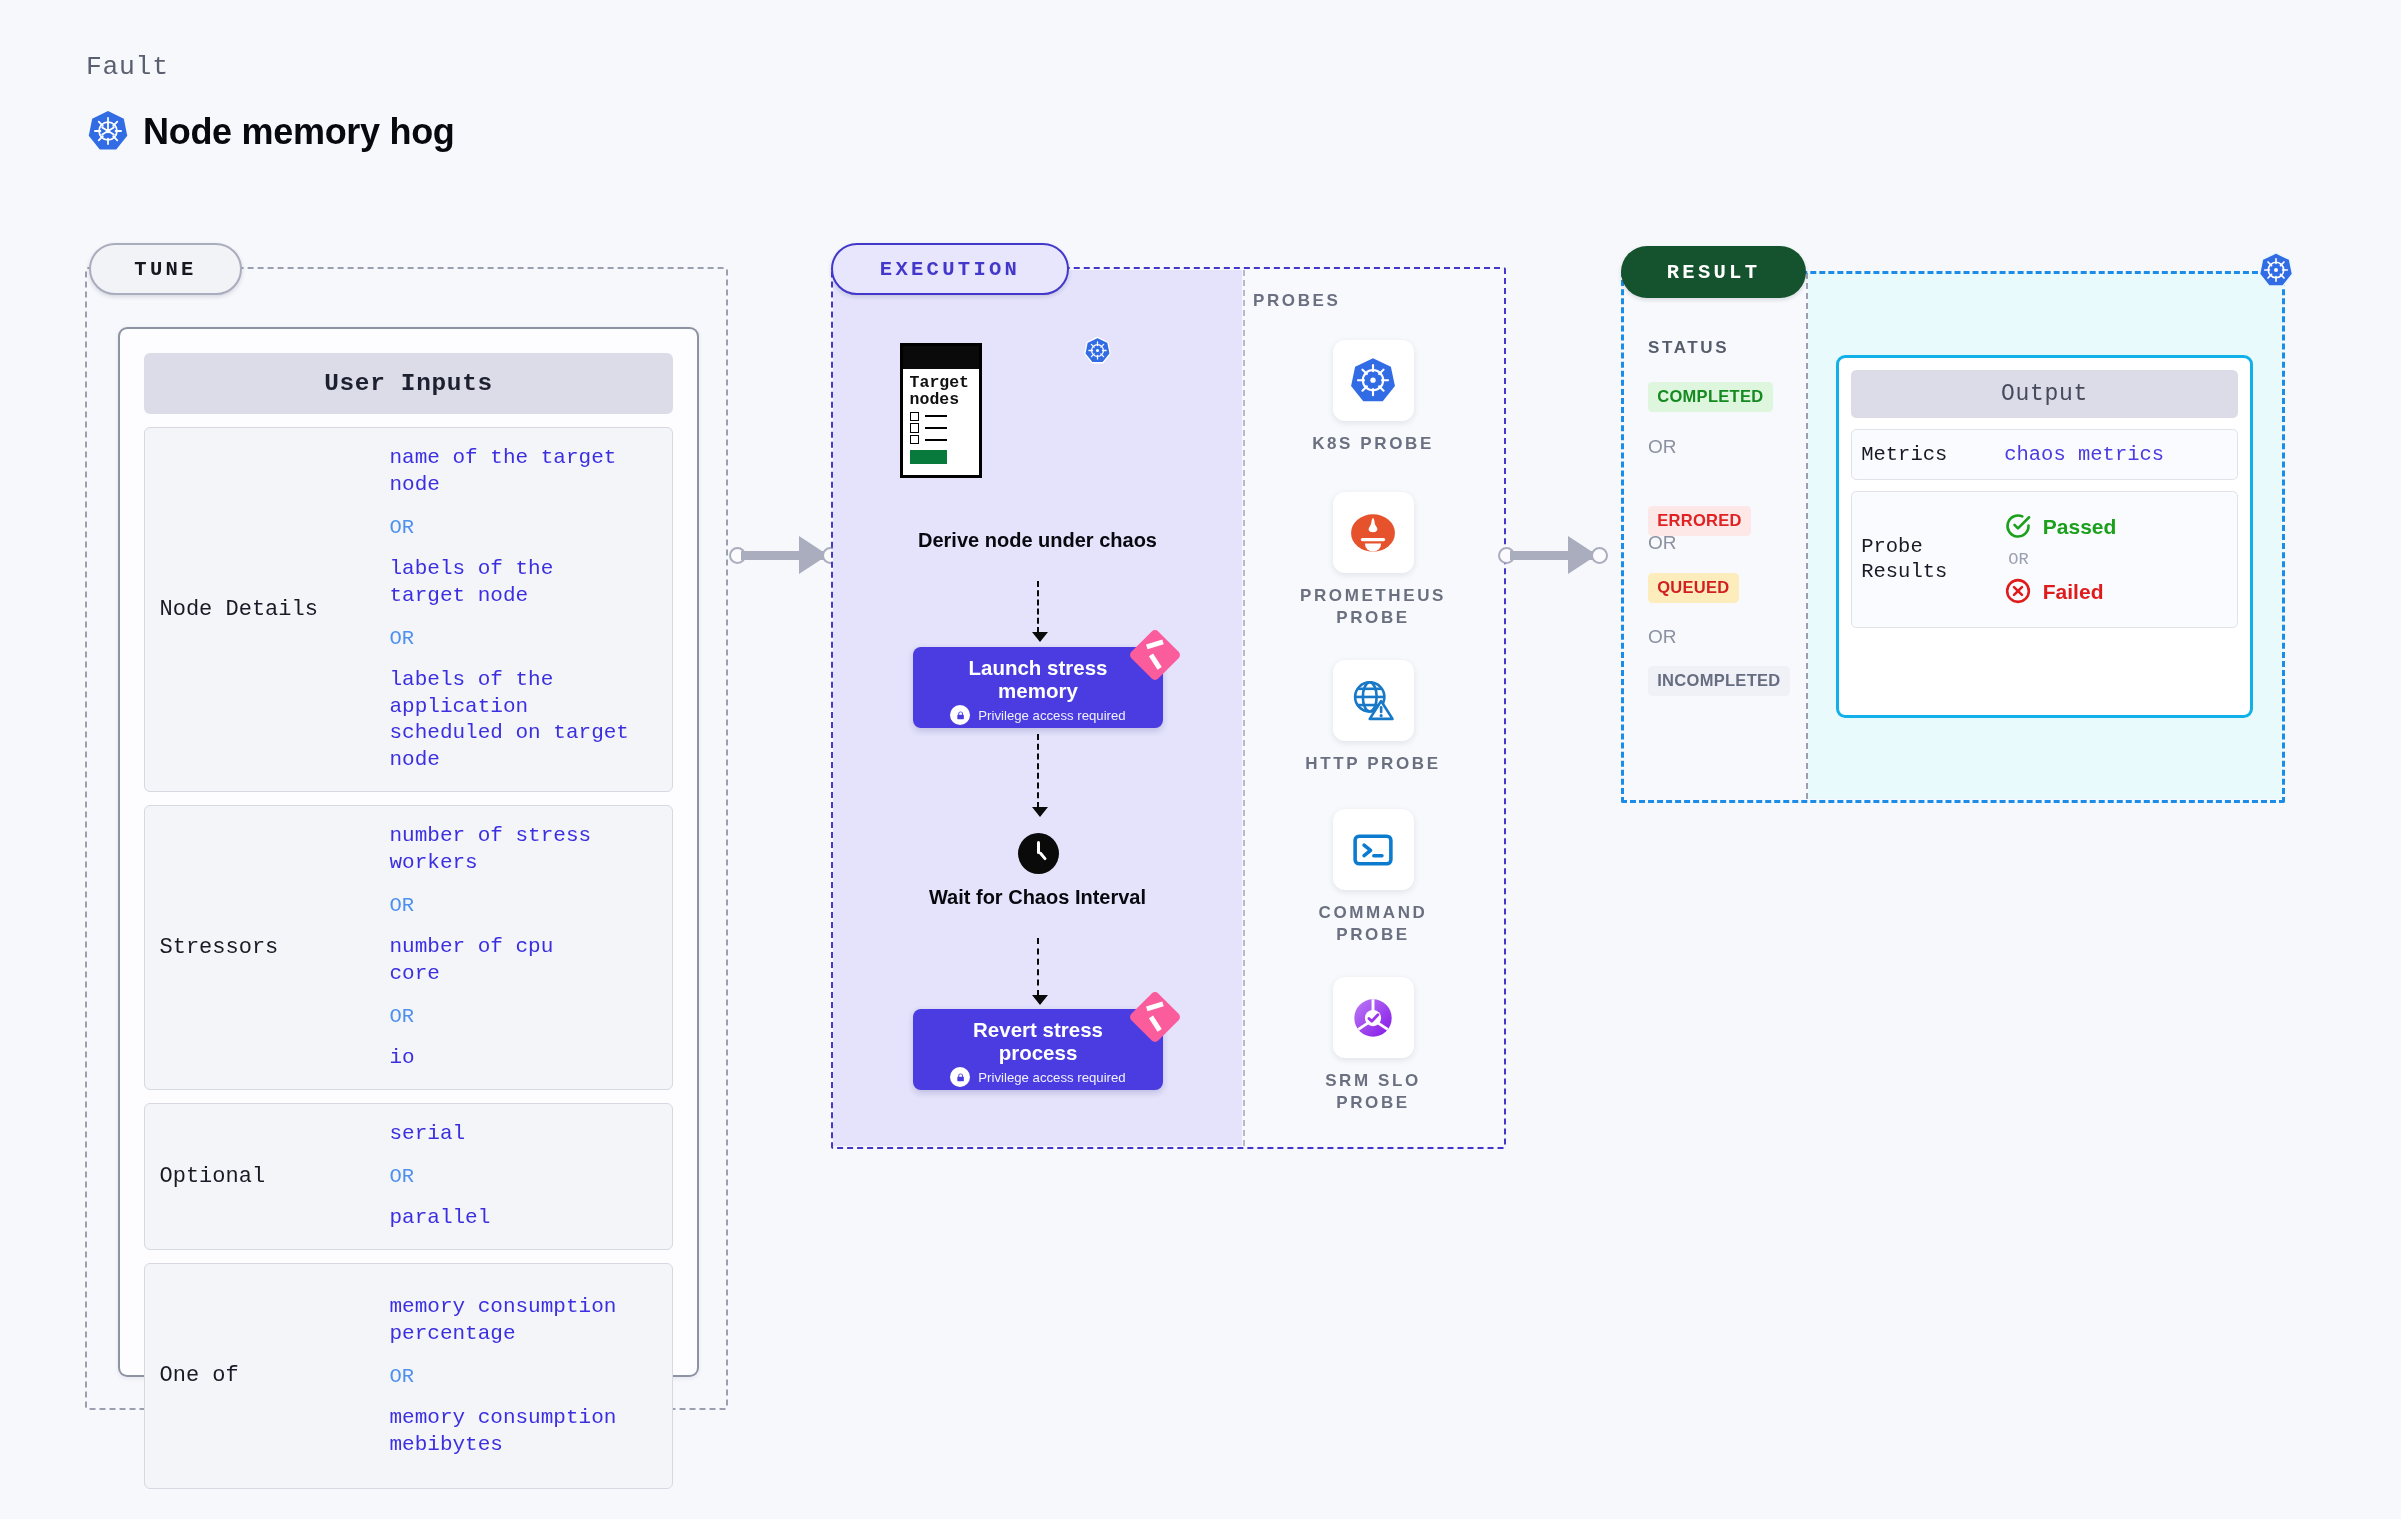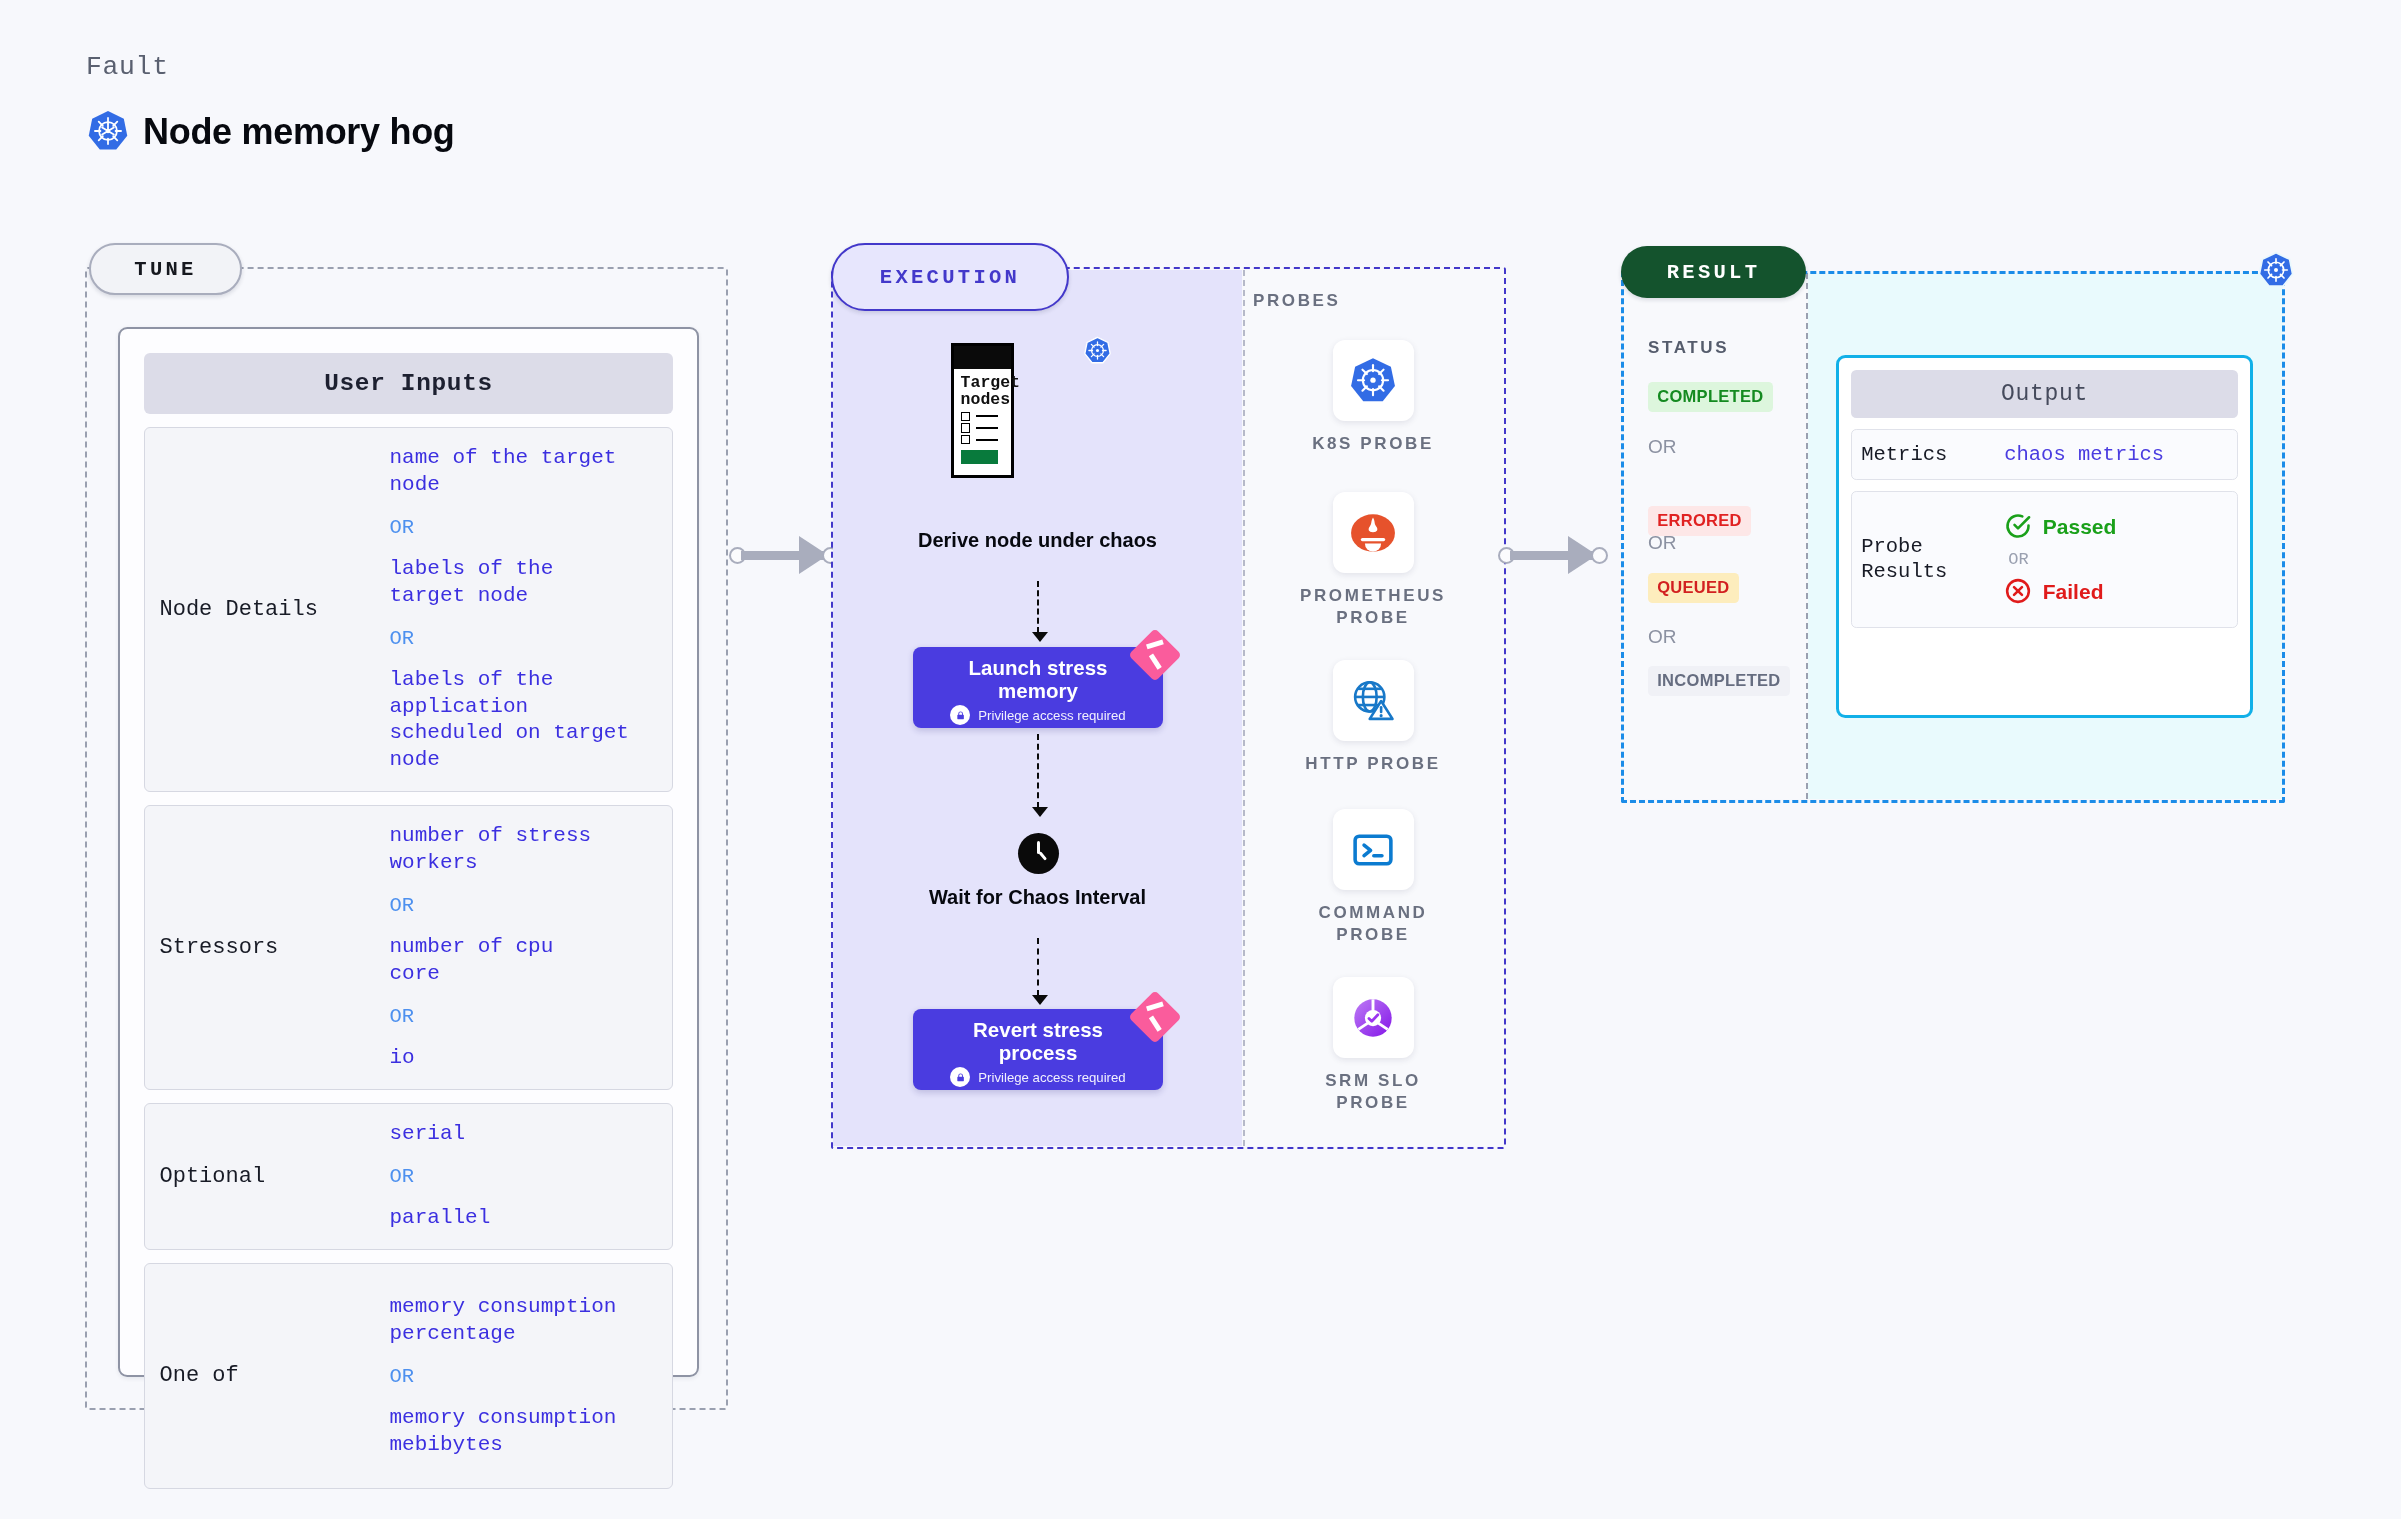--- a/index.html
+++ b/index.html
@@ -74,21 +74,21 @@
     font-size: 21px; color: #3b2fe0; line-height: 1.28;
     white-space: pre-line;
   }
   .or {
     font-family: "Liberation Mono", monospace;
     font-size: 20.5px; color: #4d90ef; margin: 17px 0;
   }
 
   
   #exec-tag {
-    left: 831px; top: 243px; width: 238px; height: 68px;
+    left: 831px; top: 243px; width: 238px; height: 52px;
     background: #e7e6fd; border: 2.6px solid #4338ca;
     color: #4338ca; font-size: 20.5px;
   }
   #exec-outer {
     left: 831px; top: 267px; width: 675px; height: 882px;
     border: 2.6px dashed #4338ca;
   }
   #exec-flow {
     position: absolute; left: 833px; top: 270px; width: 409px; height: 876px;
     background: #e4e3fb;
@@ -109,21 +109,21 @@
     box-shadow: 0 2px 6px rgba(25,30,70,.10);
     display: flex; align-items: center; justify-content: center;
   }
   .probe-label {
     margin-top: 12px; font-size: 17px; font-weight: bold;
     color: #6a7080; letter-spacing: 2.6px; line-height: 1.28;
   }
 
   
   #node-card {
-    position: absolute; left: 951px; top: 343px; width: 63px; height: 135px;
+    position: absolute; left: 900px; top: 343px; width: 82px; height: 135px;
     background: #fff; border: 3.3px solid #000;
   }
   #node-card-bar { height: 22.5px; background: #0a0a0a; }
   #node-card-title {
     font-family: "Liberation Mono", monospace;
     font-size: 16.5px; font-weight: bold; color: #101010;
     padding: 5.3px 0 0 6.6px; line-height: 1.07;
   }
   .chk-line { display: flex; align-items: center; gap: 6px; padding: 2.6px 0 0 6.6px; }
   .chk { width: 9.2px; height: 9.2px; border: 1.7px solid #000; }

